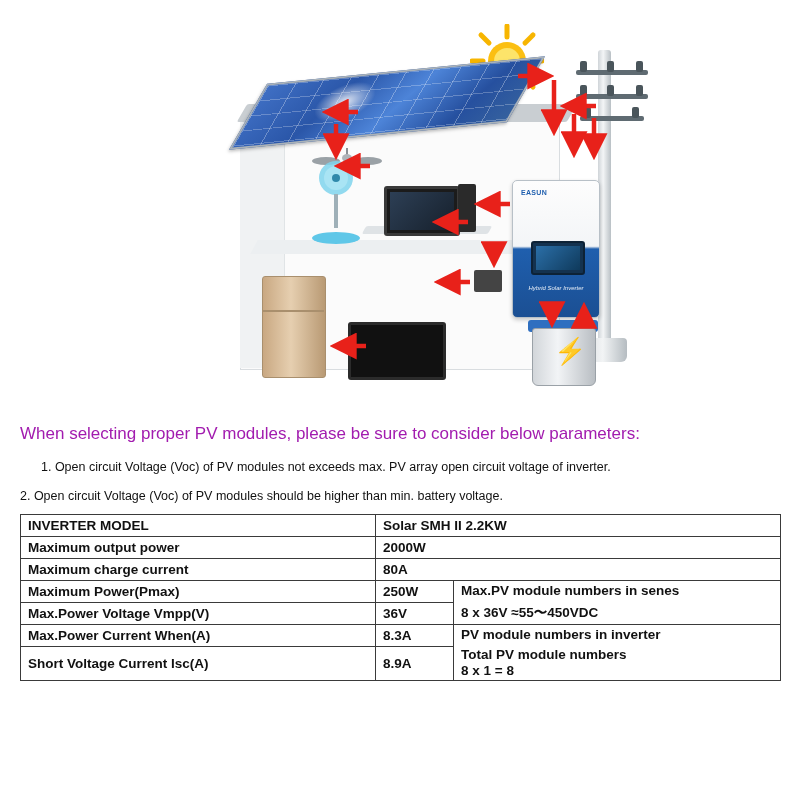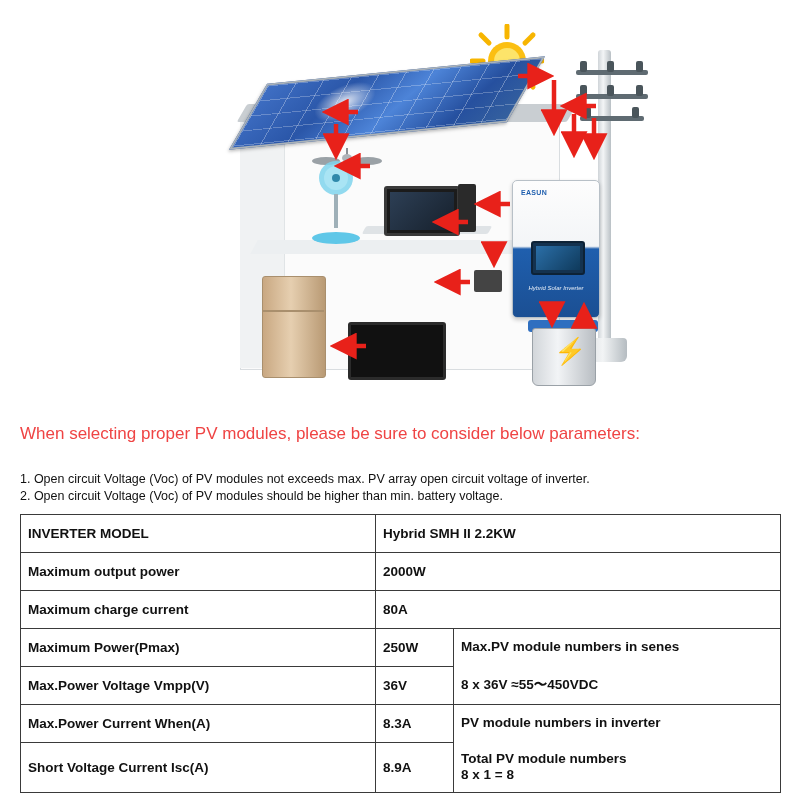--- a/index.html
+++ b/index.html
@@ -319,46 +319,46 @@
     pointer-events: none;
   }
 
   
   .intro {
     position: absolute;
     left: 20px;
     top: 424px;
     width: 760px;
     font-size: 17px;
-    color: #ef4444;
+    color: #a21caf;
   }
   .note {
     position: absolute;
     left: 20px;
     width: 760px;
     font-size: 12.5px;
     color: #111;
   }
-  .note1 { top: 472px; }
+  .note1 { top: 460px; margin-left: 21px; }
   .note2 { top: 489px; }
 
   
   .spec-table {
     position: absolute;
     left: 20px;
     top: 514px;
     width: 760px;
     border-collapse: collapse;
     table-layout: fixed;
   }
   .spec-table td {
     border: 1px solid #3a3a3a;
     font-size: 13.5px;
     font-weight: bold;
-    padding: 8px 7px;
+    padding: 0 7px;
     height: 21px;
     vertical-align: middle;
     color: #111;
   }
   .spec-table td.val {
     font-weight: bold;
   }
   .col-label { width: 355px; }
   .col-val { width: 78px; }
   .col-extra { width: 327px; }
@@ -503,21 +503,21 @@
 
   <table class="spec-table">
     <colgroup>
       <col class="col-label">
         <col class="col-val">
         <col class="col-extra">
     </colgroup>
     <tbody>
       <tr>
         <td>INVERTER MODEL</td>
-        <td class="model-cell" colspan="2">Hybrid SMH II 2.2KW</td>
+        <td class="model-cell" colspan="2">Solar SMH II 2.2KW</td>
       </tr>
 
       <tr>
         <td>Maximum output power</td>
         <td class="val" colspan="2">2000W</td>
       </tr>
 
 
       <tr>
         <td>Maximum charge current</td>

